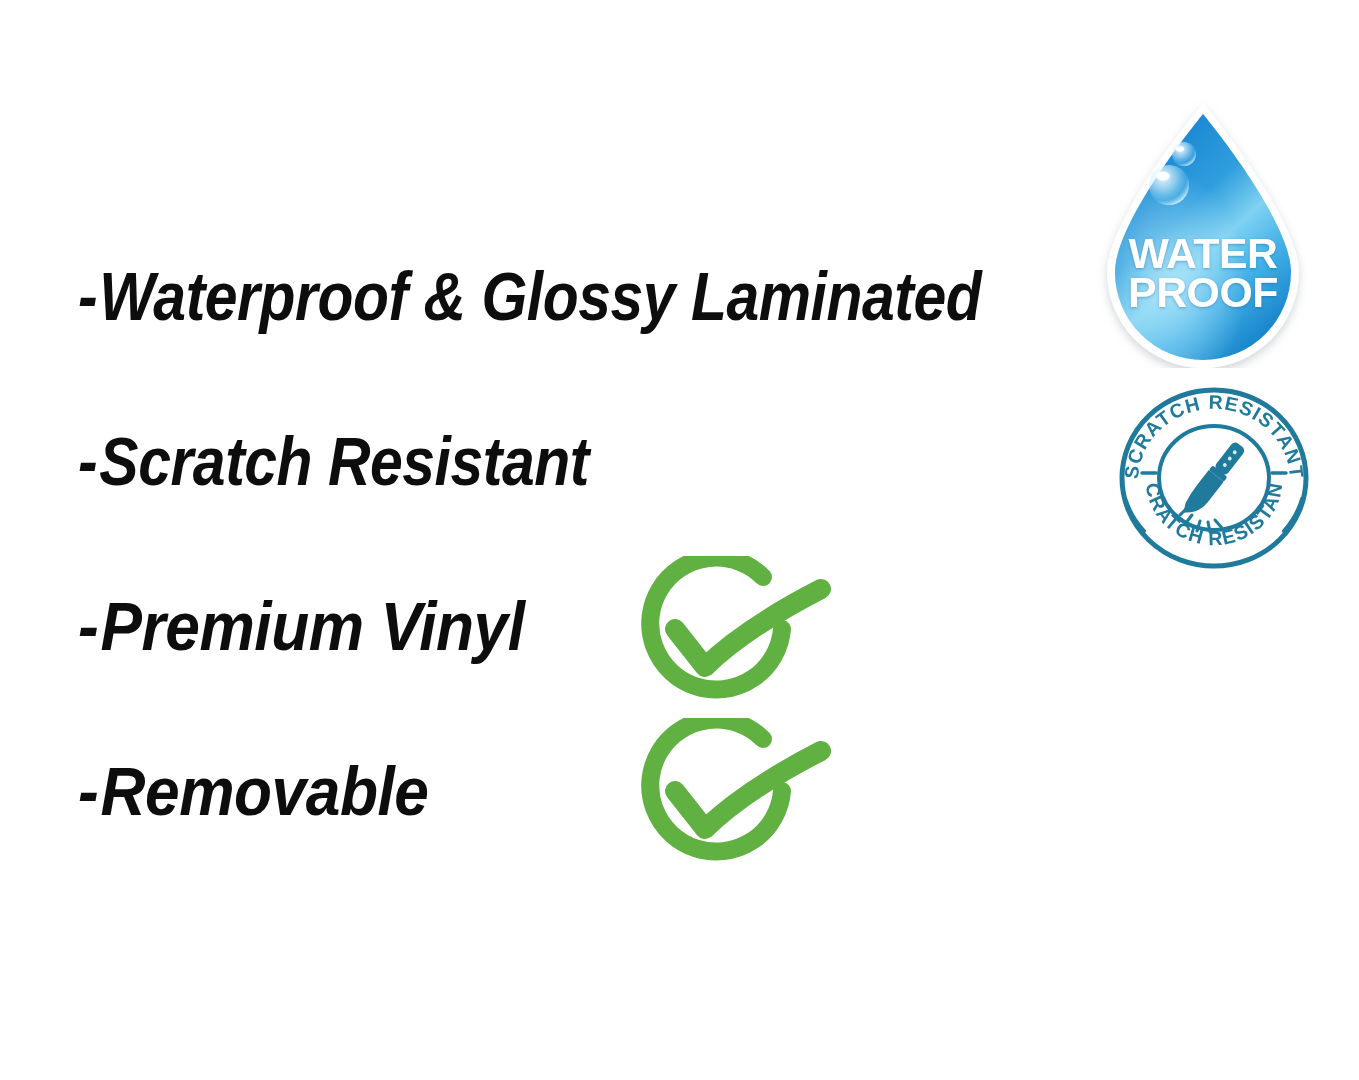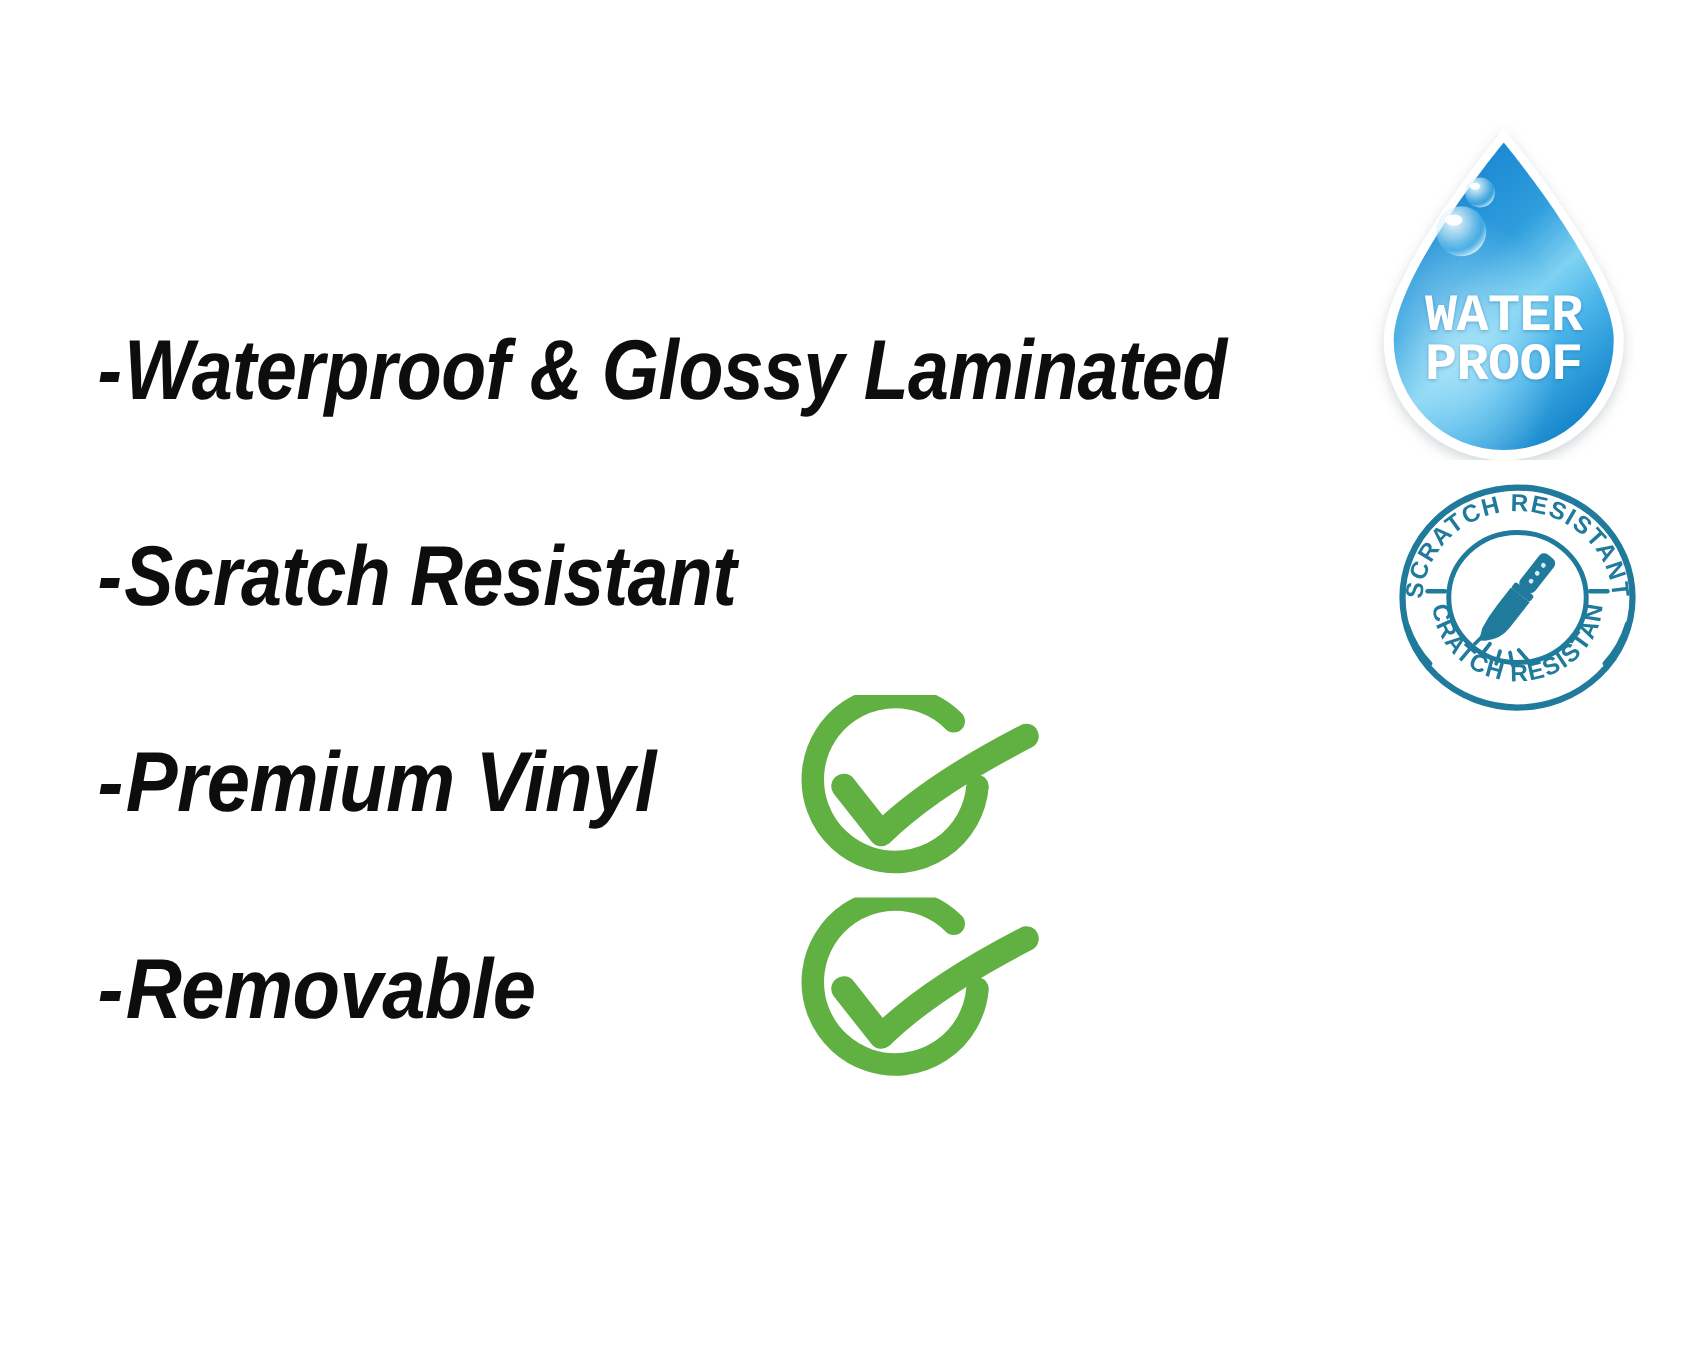--- a/index.html
+++ b/index.html
@@ -45,21 +45,21 @@
     height: 268px;
   }
   .drop-badge svg { display: block; width: 100%; height: 100%; }
   .drop-text {
     position: absolute;
     left: 0;
     top: 134px;
     width: 210px;
     text-align: center;
     color: #ffffff;
-    font-family: Liberation Mono, monospace;
+    font-family: Liberation Sans, sans-serif;
     font-weight: bold;
     font-size: 42px;
     line-height: 0.94;
     letter-spacing: -0.5px;
     text-shadow: 0 1px 3px rgba(10,70,130,0.35);
     pointer-events: none;
   }
   .drop-text span { display: block; transform: scaleX(1.02); }
 
   

